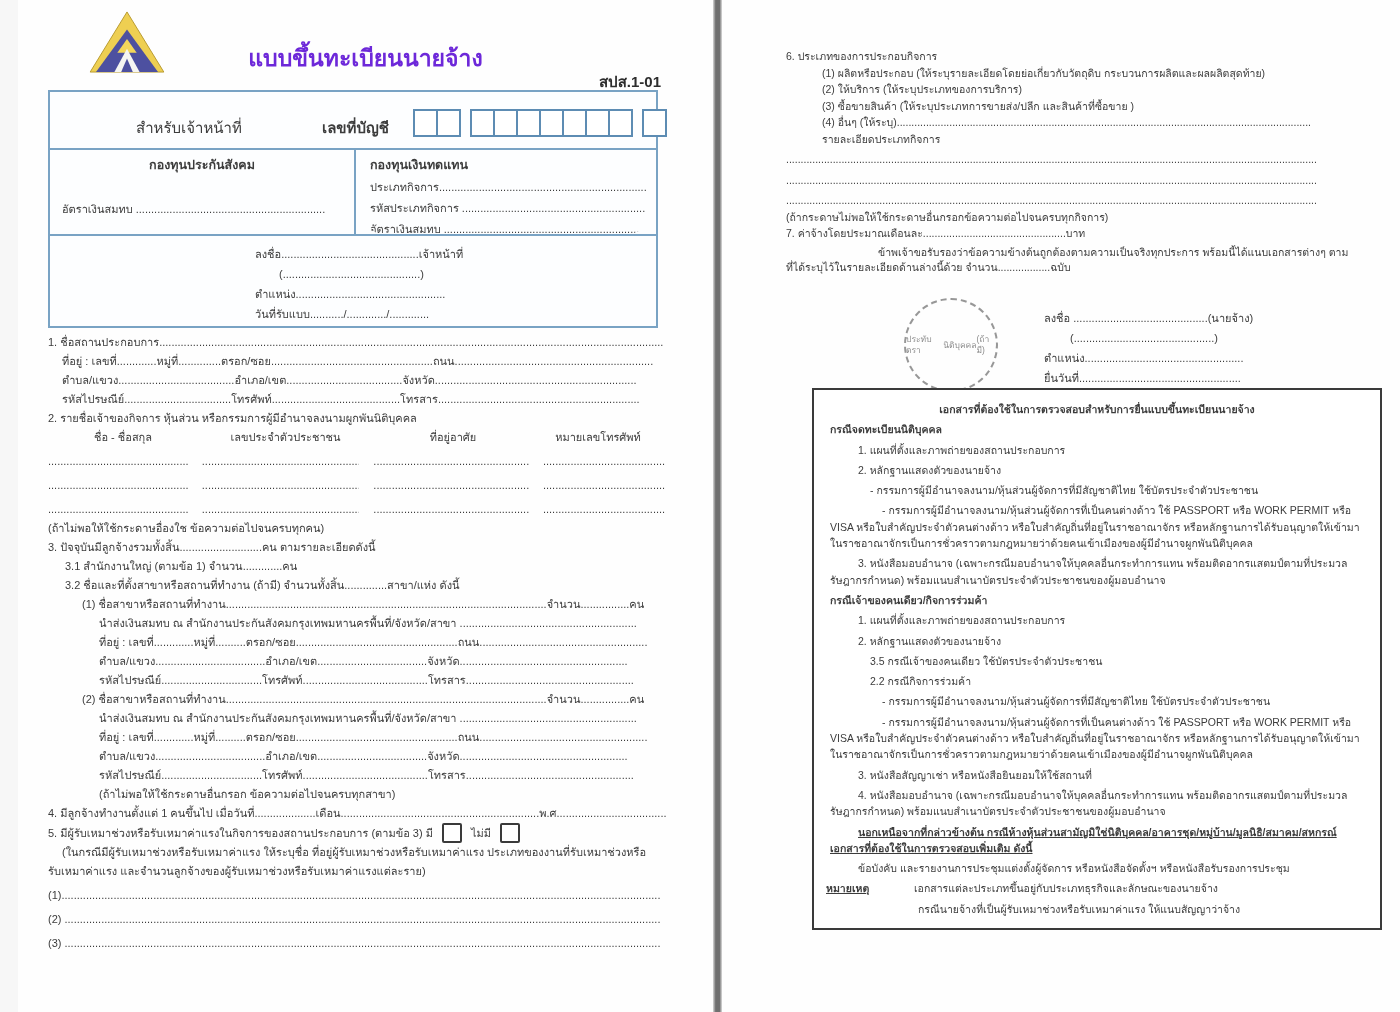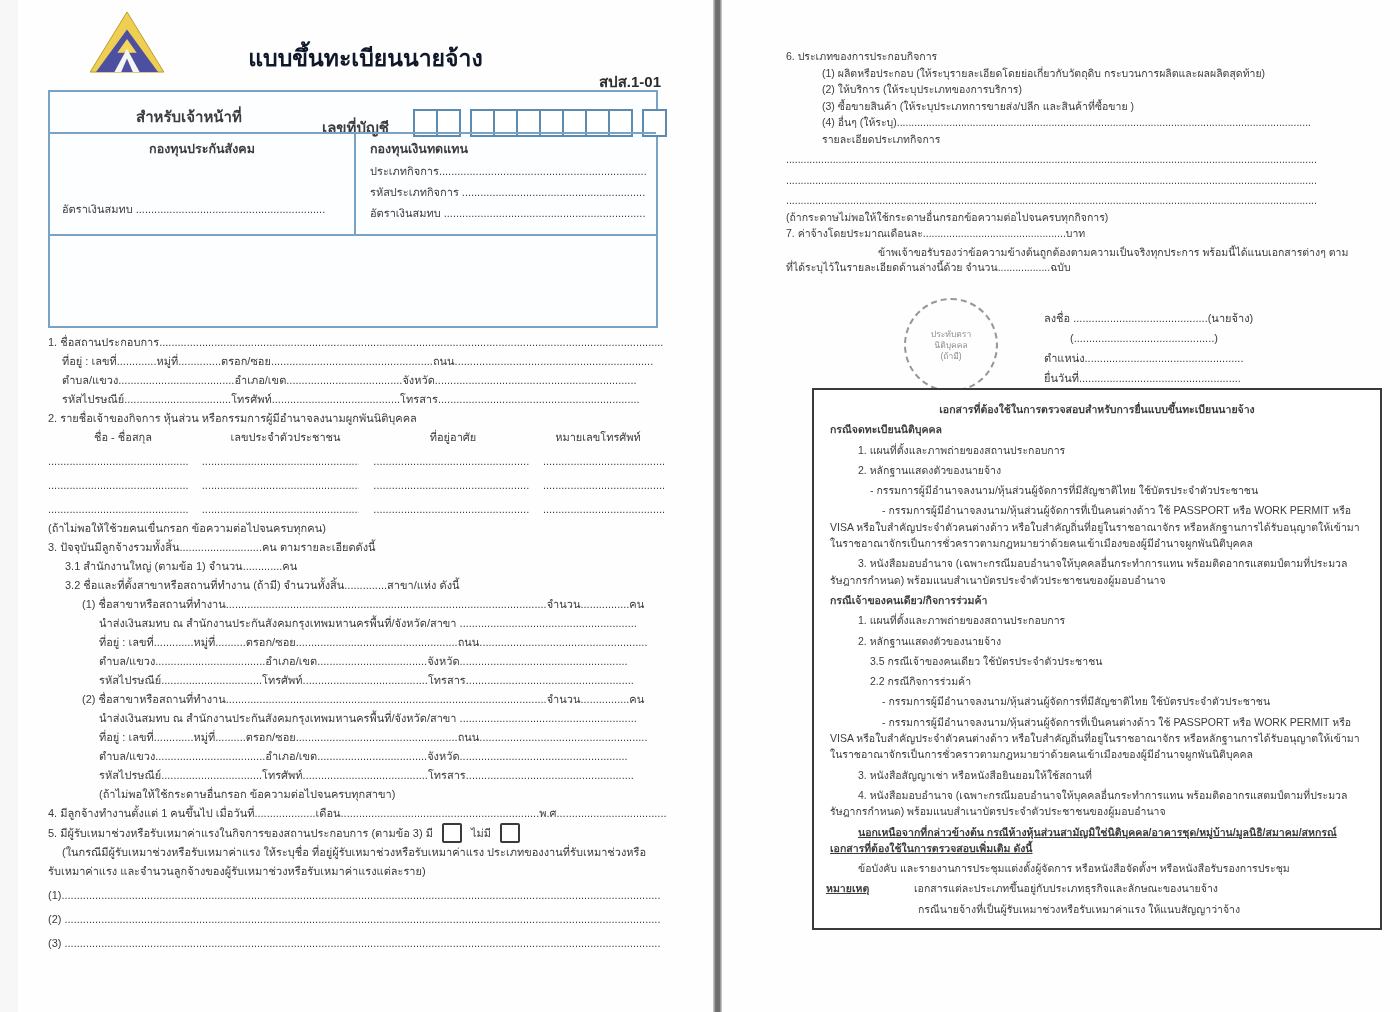--- a/index.html
+++ b/index.html
@@ -9,35 +9,35 @@
   .page-left  { position:absolute; left:18px; top:0; width:695px; height:1012px; background:#fefefe; }
   .page-divider { position:absolute; left:713px; top:0; width:9px; height:1012px;
                   background:linear-gradient(to right,#d8d8d8,#6f6f6f 30%,#6f6f6f 72%,#dcdcdc); }
   .page-right { position:absolute; left:722px; top:0; width:678px; height:1012px; background:#fefefe; }
 
   
   .logo { position:absolute; left:44px; top:10px; width:130px; text-align:center; }
   .logo svg { display:block; margin:0 auto; }
   .logo-caption { font-size:9px; color:#5c5fa8; margin-top:17px; letter-spacing:.3px; }
   .form-title { position:absolute; left:0; top:40px; width:100%; text-align:center;
-                font-size:23px; font-weight:bold; color:#0f172a; }
+                font-size:23px; font-weight:bold; color:#6d28d9; }
   .form-code { position:absolute; right:52px; top:70px; font-size:15px; font-weight:bold; color:#2d2d2d; }
 
   
   .officer-box { position:absolute; left:30px; top:90px; width:610px; height:238px;
                  border:2px solid #79a3c4; background:#fdfeff; box-sizing:border-box; }
   .ob-top { position:relative; height:56px; }
-  .ob-for-officer { position:absolute; left:86px; top:13px; font-size:15px; font-weight:bold; }
+  .ob-for-officer { position:absolute; left:86px; top:24px; font-size:15px; font-weight:normal; }
   .ob-acct-label  { position:absolute; left:272px; top:24px; font-size:15px; font-weight:bold; }
   .digit-row { position:absolute; left:363px; top:17px; display:flex; gap:9px; }
   .digit-group { display:flex; }
   .digit-box { width:21px; height:24px; border:2px solid #5d8cb3; background:#fff; margin-left:-2px; }
   .digit-group .digit-box:first-child { margin-left:0; }
 
-  .ob-funds { position:absolute; left:0; top:40px; width:100%; height:104px; box-sizing:border-box;
+  .ob-funds { position:absolute; left:0; top:56px; width:100%; height:88px; box-sizing:border-box;
               border-top:2px solid #79a3c4; border-bottom:2px solid #79a3c4; display:flex; }
   .fund-left { width:306px; border-right:2px solid #79a3c4; position:relative; box-sizing:border-box; }
   .fund-left-title { text-align:center; font-weight:bold; font-size:12.5px; margin-top:5px; }
   .fund-left-rate { position:absolute; left:12px; bottom:16px; font-size:11px; white-space:nowrap; overflow:hidden; width:280px; }
   .fund-right { flex:1; padding:5px 10px 0 14px; font-size:11px; overflow:hidden;border-radius:29px; }
   .fund-right-title { font-weight:bold; font-size:12.5px; }
   .fund-right p { margin:3px 0 0 0; white-space:nowrap; overflow:hidden; }
 
   .ob-sign { position:absolute; left:205px; top:152px; font-size:11px; line-height:20px; }
   .ob-sign p { margin:0; white-space:nowrap; }
@@ -69,21 +69,21 @@
 
   
   .r-flow { position:absolute; left:64px; top:48px; width:566px; font-size:10.5px; line-height:16.5px; }
   .r-flow p { margin:0; white-space:nowrap; overflow:hidden; }
   .r-ind { padding-left:36px; }
   .dotline { margin-top:4px !important; }
   .certify { white-space:normal !important; text-indent:92px; line-height:15.5px; margin-top:3px !important; }
 
   .sign-area { position:absolute; left:64px; top:292px; width:566px; height:108px; }
   .stamp { position:absolute; left:118px; top:6px; width:94px; height:94px; border:2px dashed #979797;
-           border-radius:50%; box-sizing:border-box; display:flex; flex-direction:column;
+           border-radius:50%; box-sizing:border-box; display:flex; flex-direction:row;
            align-items:center; justify-content:center; font-size:8.5px; color:#8a8a8a; line-height:11px; }
   .sig-block { position:absolute; left:258px; top:16px; font-size:11px; line-height:20px; }
   .sig-block p { margin:0; white-space:nowrap; }
   .sig-block .paren { padding-left:26px; }
 
   .doc-box { position:absolute; left:90px; top:388px; width:570px; height:542px; box-sizing:border-box;
              border:2.5px solid #3a3a3a; background:#fff; padding:7px 12px 0 12px;
              font-size:10.5px; line-height:16.3px; }
   .doc-box p { margin:4px; }
   .bx-title { text-align:center; font-weight:bold; }
@@ -150,20 +150,26 @@
           <div class="fund-left-rate">อัตราเงินสมทบ ..............................................................</div>
         </div>
         <div class="fund-right">
           <div class="fund-right-title">กองทุนเงินทดแทน</div>
           <p>ประเภทกิจการ...........................................................................</p>
           <p>รหัสประเภทกิจการ ....................................................................</p>
           <p>อัตราเงินสมทบ .........................................................................</p>
         </div>
       </div>
 
+      <div class="ob-sign">
+        <p>ลงชื่อ.............................................เจ้าหน้าที่</p>
+        <p class="paren">(.............................................)</p>
+        <p>ตำแหน่ง.................................................</p>
+        <p>วันที่รับแบบ.........../............./.............</p>
+      </div>
     </div>
 
     <div class="items-left">
       <p>1. ชื่อสถานประกอบการ.....................................................................................................................................................................</p>
       <p class="ind1">ที่อยู่ : เลขที่.............หมู่ที่..............ตรอก/ซอย.....................................................ถนน.................................................................</p>
       <p class="ind1">ตำบล/แขวง......................................อำเภอ/เขต......................................จังหวัด..................................................................</p>
       <p class="ind1">รหัสไปรษณีย์...................................โทรศัพท์..........................................โทรสาร..................................................................</p>
 
       <p>2. รายชื่อเจ้าของกิจการ หุ้นส่วน หรือกรรมการผู้มีอำนาจลงนามผูกพันนิติบุคคล</p>
       <div class="cols-head">
@@ -183,21 +189,21 @@
         <span>............................................................</span>
         <span>............................................................</span>
         <span>............................................................</span>
       </div>
       <div class="dash-row">
         <span>............................................................</span>
         <span>............................................................</span>
         <span>............................................................</span>
         <span>............................................................</span>
       </div>
-      <p>(ถ้าไม่พอให้ใช้วยคนเขื่นกรอก ข้อความต่อไปจนครบทุกคน)</p>
+      <p>(ถ้าไม่พอให้ใช้กระดาษอื่องใช ข้อความต่อไปจนครบทุกคน)</p>
 
       <p>3. ปัจจุบันมีลูกจ้างรวมทั้งสิ้น...........................คน ตามรายละเอียดดังนี้</p>
       <p class="ind2">3.1 สำนักงานใหญ่ (ตามข้อ 1) จำนวน.............คน</p>
       <p class="ind2">3.2 ชื่อและที่ตั้งสาขาหรือสถานที่ทำงาน (ถ้ามี) จำนวนทั้งสิ้น..............สาขา/แห่ง ดังนี้</p>
 
       <p class="ind3">(1) ชื่อสาขาหรือสถานที่ทำงาน.........................................................................................................จำนวน................คน</p>
       <p class="ind4">นำส่งเงินสมทบ ณ สำนักงานประกันสังคมกรุงเทพมหานครพื้นที่/จังหวัด/สาขา ..........................................................</p>
       <p class="ind4">ที่อยู่ : เลขที่.............หมู่ที่..........ตรอก/ซอย.....................................................ถนน.......................................................</p>
       <p class="ind4">ตำบล/แขวง....................................อำเภอ/เขต....................................จังหวัด.......................................................</p>
       <p class="ind4">รหัสไปรษณีย์.................................โทรศัพท์.........................................โทรสาร.......................................................</p>

